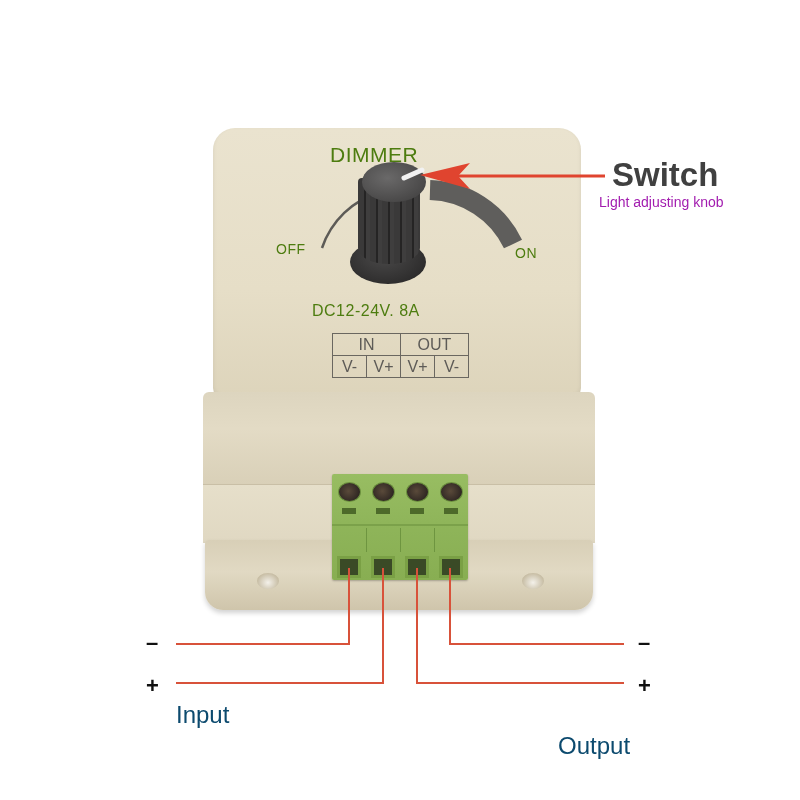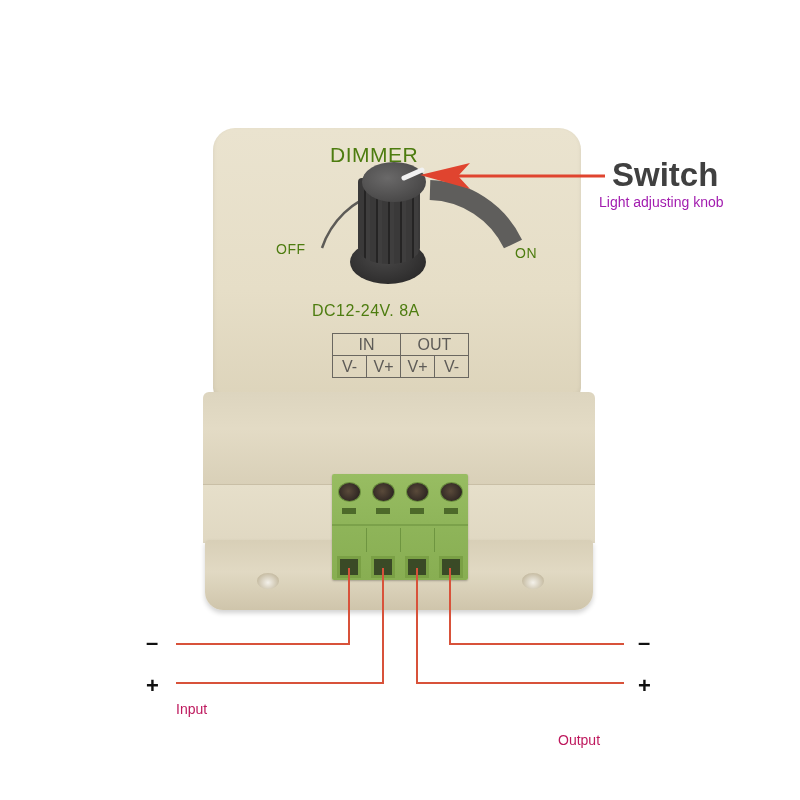--- a/index.html
+++ b/index.html
@@ -55,21 +55,21 @@
     .wire-hole { width: 18px; height: 16px; top: 82px; background: #3a4a26;
       border: 3px solid #7aa045; }
 
     
     .wire { background: #d8523a; }
 
     
     .switch-title { left: 612px; top: 156px; font-size: 33px; font-weight: 700; color: #404040; }
     .switch-sub { left: 599px; top: 194px; font-size: 14px; color: #a21caf; }
     .sign { font-size: 22px; font-weight: 700; color: #111; }
-    .io-label { font-size: 14px; color: #be185d; }
+    .io-label { font-size: 24px; color: #0c4a6e; }
   </style>
 </head>
 <body>
 
 <div class="abs top-face"></div>
 <div class="abs front-upper"></div>
 <div class="abs front-lower"></div>
 <div class="abs flange"></div>
 <div class="abs hole" style="left:257px; top:573px;"></div>
 <div class="abs hole" style="left:522px; top:573px;"></div>

